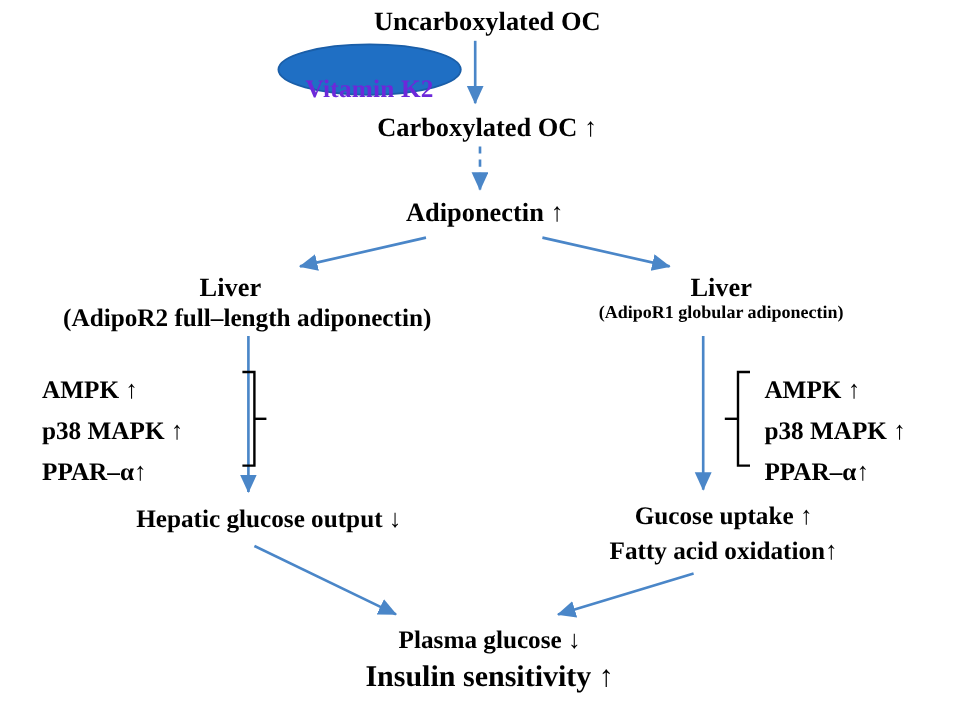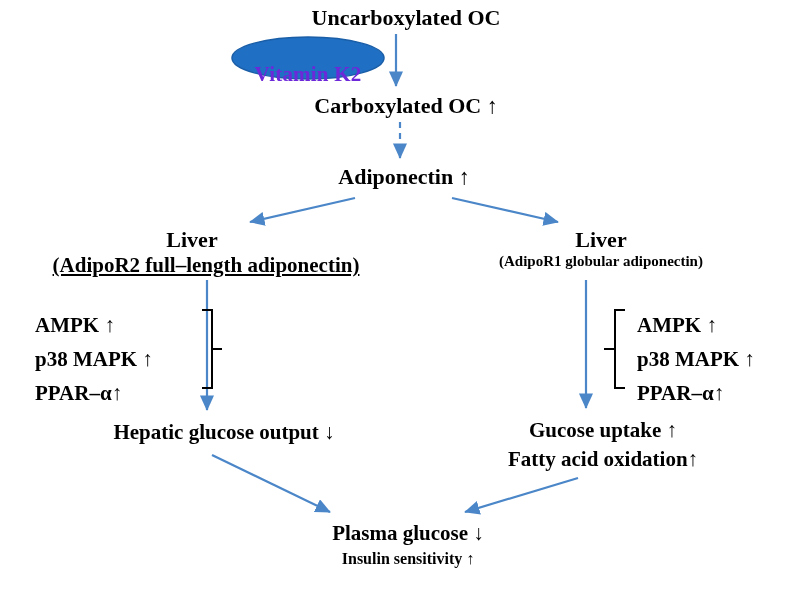--- a/index.html
+++ b/index.html
@@ -55,30 +55,30 @@
     font-family: "Liberation Serif", "DejaVu Serif", serif;
     font-size: 21px;
     font-weight: bold;
     color: #6d28d9;
     letter-spacing: 0.2px;
   }
   .t-uncarb { left: 406px; top: 4px; font-size: 22px; }
   .t-carb   { left: 406px; top: 92px; font-size: 22px; }
   .t-adipo  { left: 404px; top: 163px; font-size: 22px; }
   .t-liver  { left: 192px; top: 226px; font-size: 22px; }
-  .t-liver2 { left: 206px; top: 252px; font-size: 21px; text-decoration: underline; }
+  .t-liver2 { left: 206px; top: 252px; font-size: 21px; }
   .t-muscle { left: 601px; top: 226px; font-size: 22px; }
   .t-muscle2{ left: 601px; top: 252px; font-size: 15px; }
   .t-left-list { left: 35px; top: 308px; font-size: 21px; text-align: left; line-height: 1.62; }
   .t-right-list { left: 637px; top: 308px; font-size: 21px; text-align: left; line-height: 1.62; }
   .t-hepatic { left: 224px; top: 419px; font-size: 21px; }
   .t-gucose  { left: 603px; top: 417px; font-size: 21px; }
   .t-fatty   { left: 603px; top: 446px; font-size: 21px; }
   .t-plasma  { left: 408px; top: 520px; font-size: 21px; }
-  .t-insulin { left: 408px; top: 549px; font-size: 16px; }
+  .t-insulin { left: 408px; top: 549px; font-size: 25px; }
 </style>
 </head>
 <body>
 
 <div id="canvas">
 
   <svg class="layer" viewBox="0 0 812 589">
     <defs>
       <marker id="ah" markerWidth="9" markerHeight="9" refX="6.6" refY="3.2" orient="auto" markerUnits="strokeWidth">
         <path d="M0,0 L7,3.2 L0,6.4 z" fill="#4a86c8"></path>

